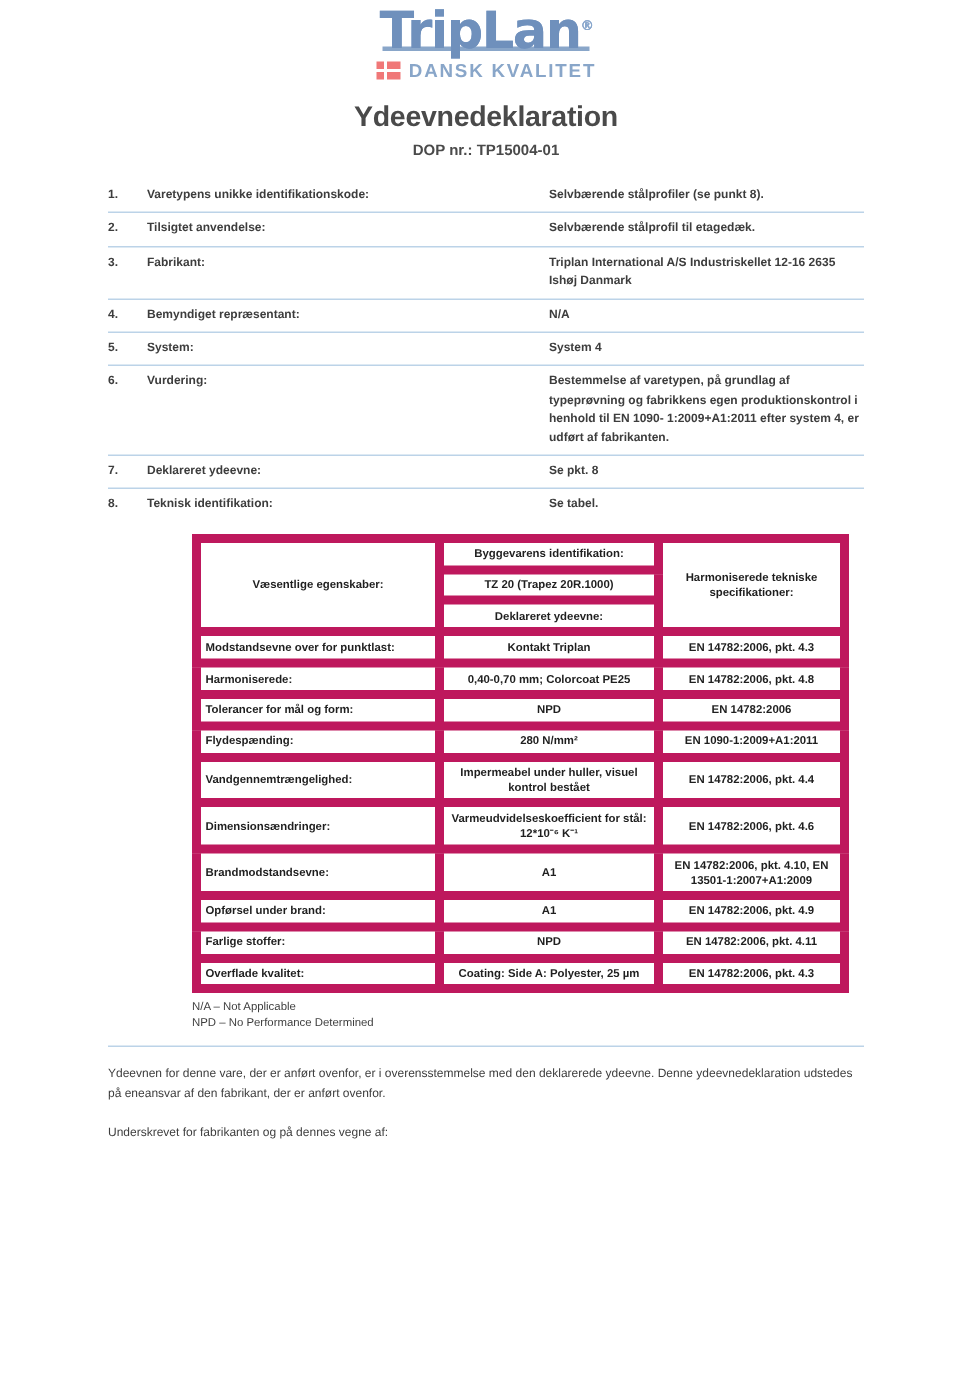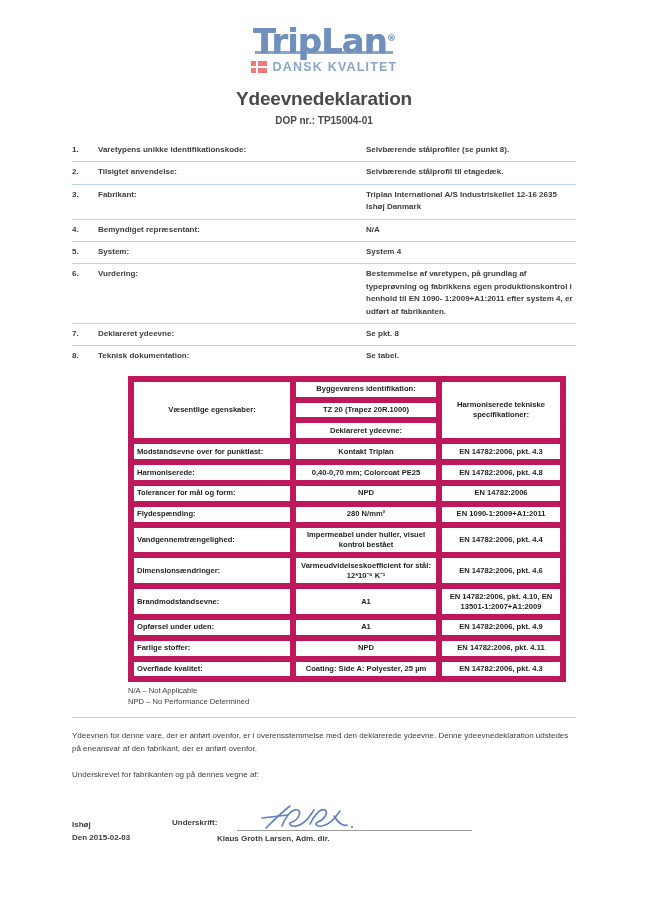--- a/index.html
+++ b/index.html
@@ -18,21 +18,21 @@
   .page {
     position: relative;
     width: 648px;
     height: 916px;
     background: #ffffff;
     box-sizing: border-box;
   }
 
   
   .logo-block {
-    padding-top: 24px;
+    padding-top: 4px;
     display: flex;
     flex-direction: column;
     align-items: center;
   }
   .logo-wordmark {
     position: relative;
     font-family: "DejaVu Sans", sans-serif;
     font-weight: bold;
     font-size: 34px;
     letter-spacing: -1px;
@@ -295,21 +295,21 @@
     </div>
 
     <div class="decl-row">
       <div class="d-num">7.</div>
       <div class="d-label">Deklareret ydeevne:</div>
       <div class="d-value">Se pkt. 8</div>
     </div>
 
     <div class="decl-row no-rule">
       <div class="d-num">8.</div>
-      <div class="d-label">Teknisk dokumentation:</div>
+      <div class="d-label">Teknisk identifikation:</div>
       <div class="d-value">Se tabel.</div>
     </div>
 
   </div>
 
   <div class="tbl-wrap">
     <table class="tech">
       <tbody>
         <tr>
           <td class="col-a hdr-a" rowspan="3">Væsentlige egenskaber:</td>
@@ -352,21 +352,21 @@
           <td class="col-a">Dimensionsændringer:</td>
           <td class="col-b">Varmeudvidelseskoefficient for stål: 12*10⁻⁶ K⁻¹</td>
           <td class="col-c">EN 14782:2006, pkt. 4.6</td>
         </tr>
         <tr>
           <td class="col-a">Brandmodstandsevne:</td>
           <td class="col-b">A1</td>
           <td class="col-c">EN 14782:2006, pkt. 4.10, EN 13501-1:2007+A1:2009</td>
         </tr>
         <tr>
-          <td class="col-a">Opførsel under uden:</td>
+          <td class="col-a">Opførsel under brand:</td>
           <td class="col-b">A1</td>
           <td class="col-c">EN 14782:2006, pkt. 4.9</td>
         </tr>
         <tr>
           <td class="col-a">Farlige stoffer:</td>
           <td class="col-b">NPD</td>
           <td class="col-c">EN 14782:2006, pkt. 4.11</td>
         </tr>
         <tr>
           <td class="col-a">Overflade kvalitet:</td>
@@ -382,33 +382,14 @@
     <div>NPD – No Performance Determined</div>
   </div>
 
   <div class="foot-rule"></div>
 
   <div class="closing">
     <div class="para1">Ydeevnen for denne vare, der er anført ovenfor, er i overensstemmelse med den deklarerede ydeevne. Denne ydeevnedeklaration udstedes på eneansvar af den fabrikant, der er anført ovenfor.</div>
     <div class="para2">Underskrevet for fabrikanten og på dennes vegne af:</div>
   </div>
 
-  <div class="sig-area">
-    <div class="sig-left">
-      <div>Ishøj</div>
-      <div>Den 2015-02-03</div>
-    </div>
-    <div class="sig-mid">Underskrift:</div>
-    <div class="sig-line"></div>
-    <svg class="sig-mark" viewBox="0 0 120 34">
-      <g fill="none" stroke="#5f7fc4" stroke-width="1.6" stroke-linecap="round" stroke-linejoin="round">
-        <path d="M6 26 C 14 18, 22 10, 30 4"></path>
-        <path d="M2 16 C 10 15, 20 14, 28 13"></path>
-        <path d="M22 24 C 26 14, 32 6, 38 8 C 42 10, 38 18, 32 20 C 28 21, 30 25, 36 24 C 44 23, 50 14, 54 8"></path>
-        <path d="M50 22 C 54 14, 60 6, 65 8 C 69 10, 64 18, 58 20 C 54 21, 56 25, 62 24 C 70 23, 76 15, 80 9"></path>
-        <path d="M74 14 C 78 20, 82 25, 87 23"></path>
-      </g>
-      <circle cx="92" cy="25" r="1.1" fill="#5f7fc4"></circle>
-    </svg>
-    <div class="sig-name">Klaus Groth Larsen, Adm. dir.</div>
-  </div>
 
 </div>
 
 </body></html>

